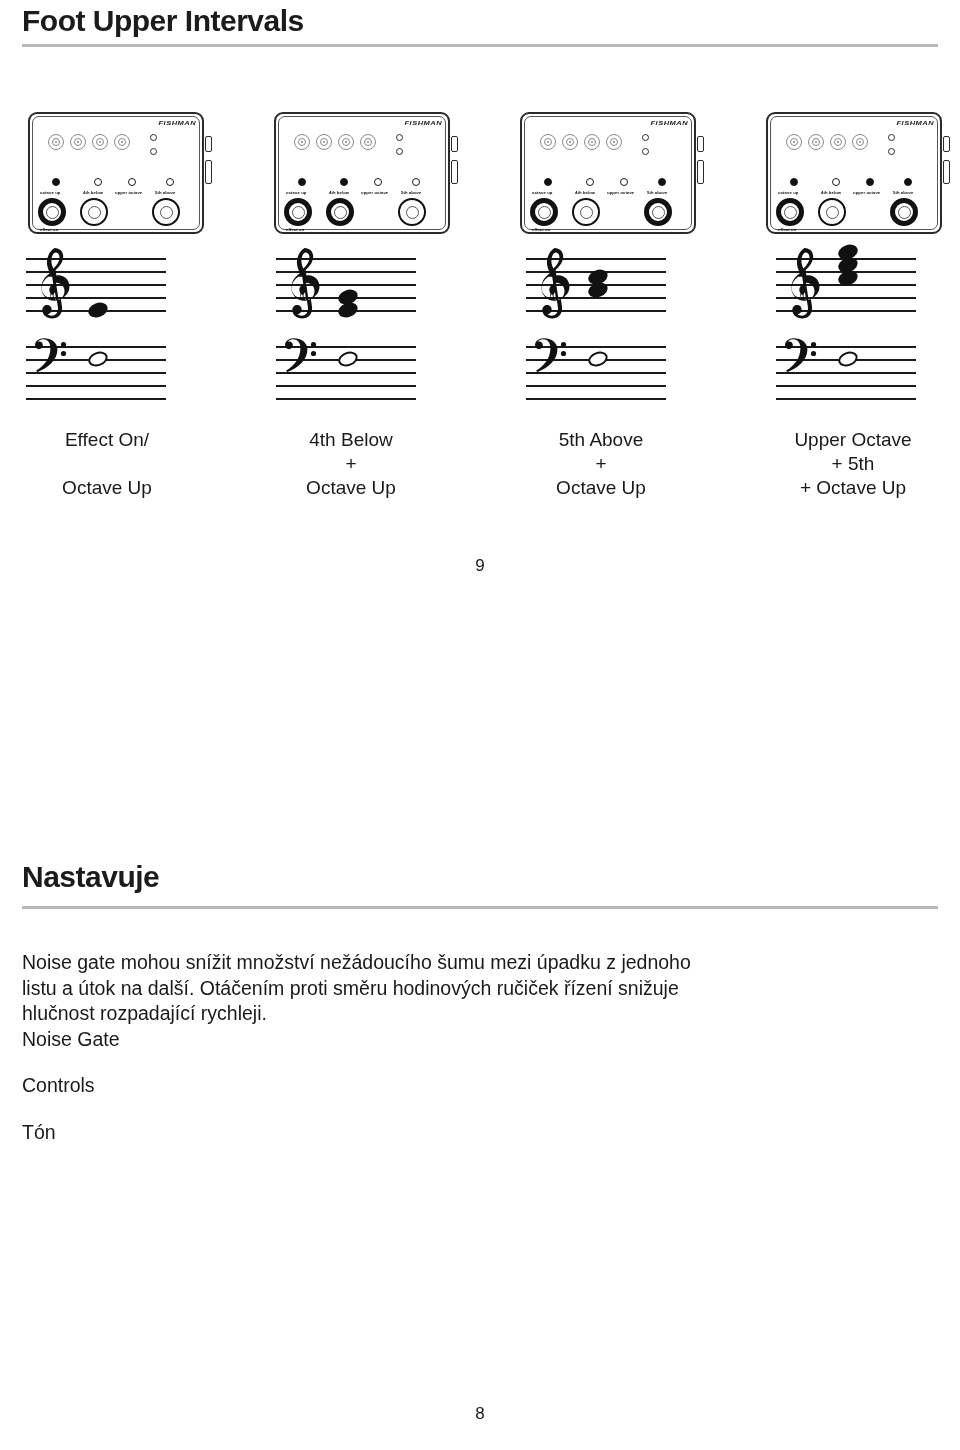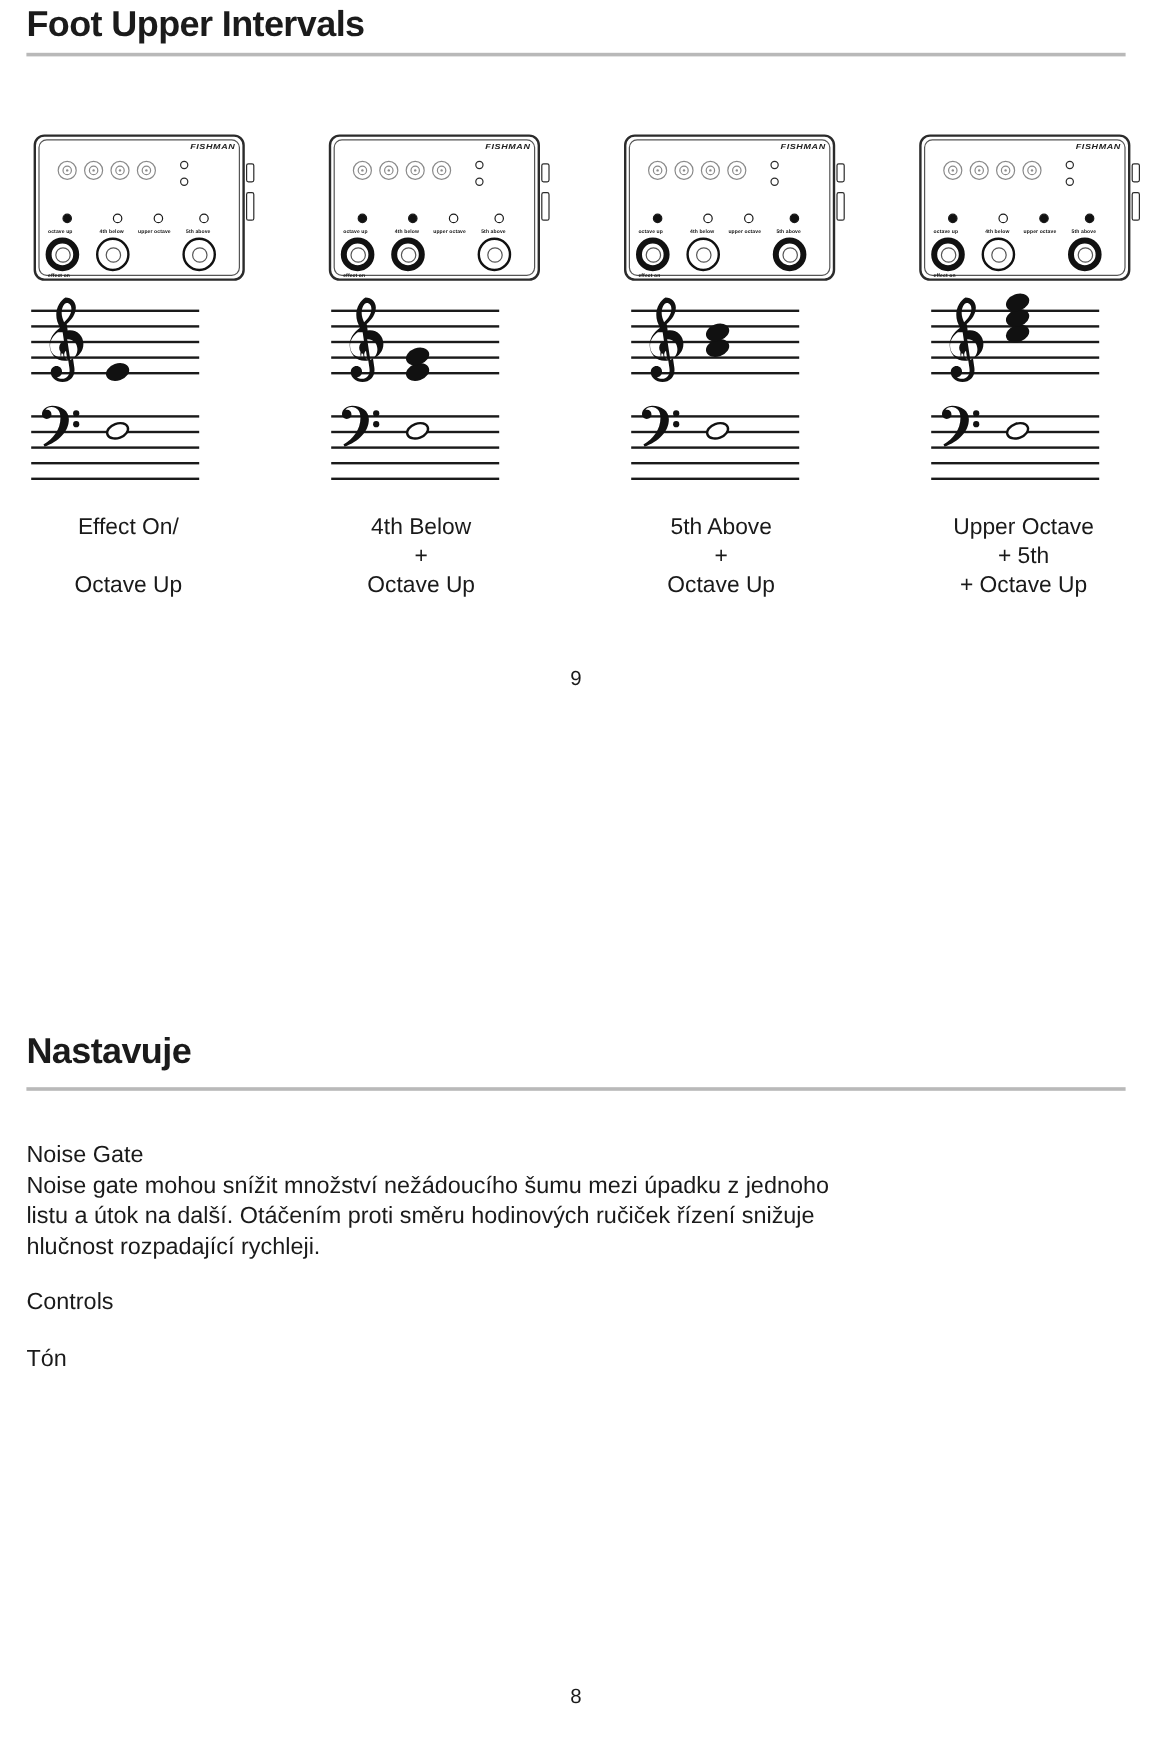--- a/index.html
+++ b/index.html
@@ -375,22 +375,22 @@
 
 <div class="pnum" style="top:556px;">9</div>
 
 <div class="sec-head" style="top:862px;">
   <div class="t">Nastavuje</div>
 </div>
 <div class="sec-rule" style="top:906px;"></div>
 
 <div id="controls-body">
   <div class="blk">
+    <p>Noise gate mohou snížit množství nežádoucího šumu mezi úpadku z jednoho listu a útok na další. Otáčením proti směru hodinových ručiček řízení snižuje hlučnost rozpadající rychleji.</p>
     <p>Noise Gate</p>
-    <p>Noise gate mohou snížit množství nežádoucího šumu mezi úpadku z jednoho listu a útok na další. Otáčením proti směru hodinových ručiček řízení snižuje hlučnost rozpadající rychleji.</p>
   </div>
   <div class="blk">
     <p>Controls</p>
   </div>
   <div class="blk">
     <p>Tón</p>
   </div>
 </div>
 
 <div class="pnum" style="top:1404px;">8</div>

